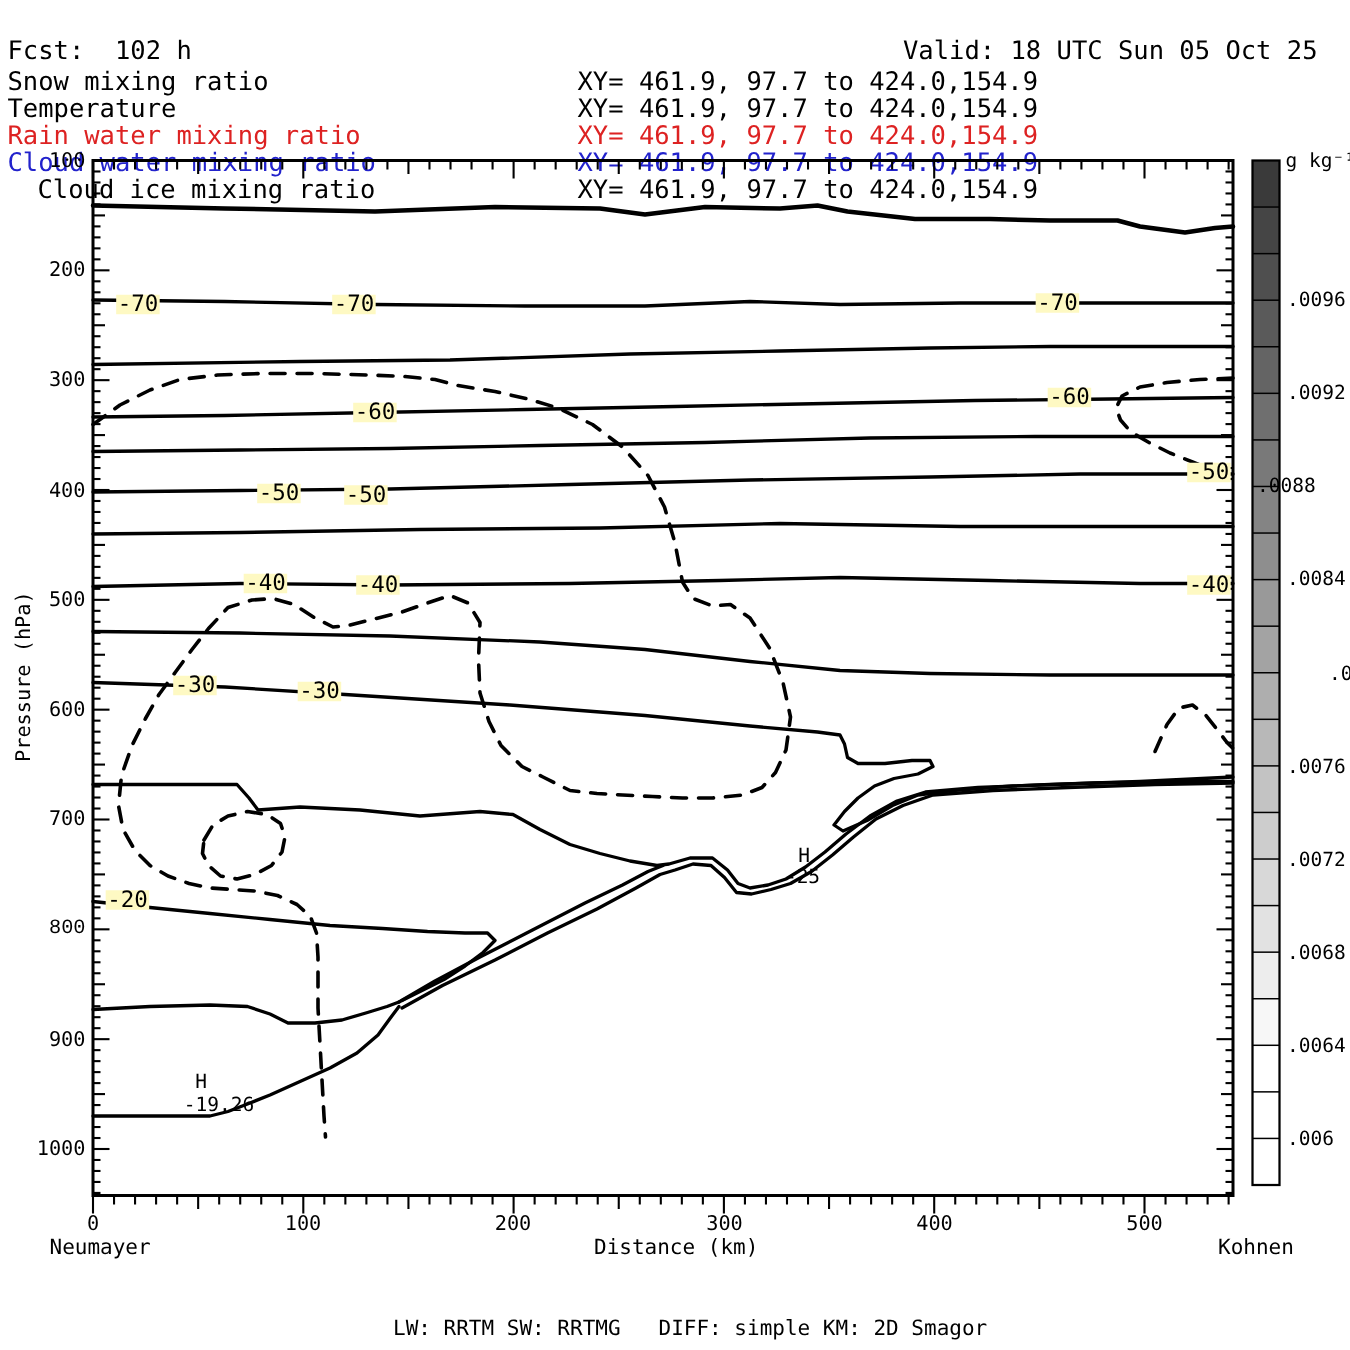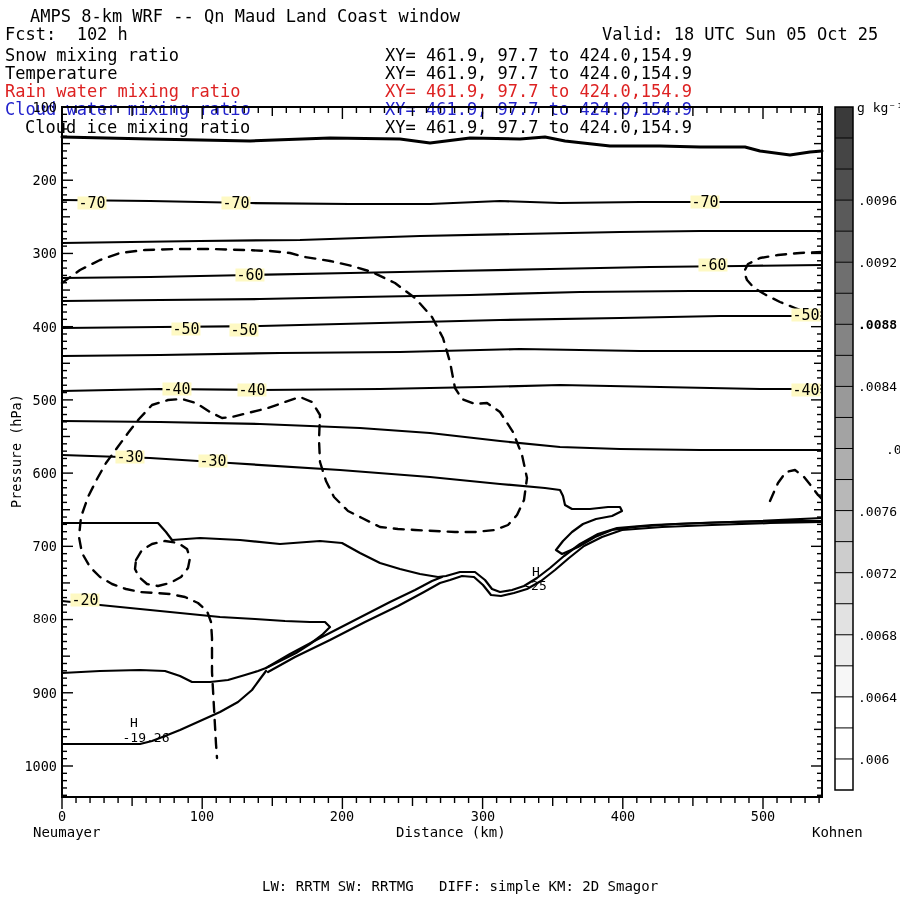--- a/index.html
+++ b/index.html
@@ -14,21 +14,20 @@
   .hlab{position:absolute;font-size:13px;line-height:13px;transform:translate(-50%,-50%);white-space:pre;}
   .cblab{position:absolute;font-size:13px;line-height:13px;white-space:pre;}
   svg{position:absolute;left:0;top:0;}
   .ytitle{position:absolute;font-size:13.5px;transform:rotate(-90deg);transform-origin:left top;white-space:pre;}
 </style>
 </head>
 <body>
 
 <div id="page">
 
-  <div class="htxt" style="left:30px;top:7px">AMPS 8-km WRF -- Qn Maud Land Coast window</div>
   <div class="htxt" style="left:5px;top:25px">Fcst:  102 h</div>
   <div class="htxt" style="left:602px;top:25px">Valid: 18 UTC Sun 05 Oct 25</div>
   <div id="fieldRows">
       <div class="htxt" style="left: 5px; top: 46px; color: rgb(0, 0, 0);">Snow mixing ratio</div>
       <div class="htxt" style="left: 385px; top: 46px; color: rgb(0, 0, 0);">XY= 461.9, 97.7 to 424.0,154.9</div>
       <div class="htxt" style="left: 5px; top: 64px; color: rgb(0, 0, 0);">Temperature</div>
       <div class="htxt" style="left: 385px; top: 64px; color: rgb(0, 0, 0);">XY= 461.9, 97.7 to 424.0,154.9</div>
       <div class="htxt" style="left: 5px; top: 82px; color: rgb(221, 34, 34);">Rain water mixing ratio</div>
       <div class="htxt" style="left: 385px; top: 82px; color: rgb(221, 34, 34);">XY= 461.9, 97.7 to 424.0,154.9</div>
       <div class="htxt" style="left: 5px; top: 100px; color: rgb(34, 34, 204);">Cloud water mixing ratio</div>
@@ -417,21 +416,21 @@
       <div class="ylab" style="left: 0px; top: 686px;">900</div>
       <div class="ylab" style="left: 0px; top: 759px;">1000</div>
       <div class="xlab" style="left: 32px; top: 809px;">0</div>
       <div class="xlab" style="left: 172px; top: 809px;">100</div>
       <div class="xlab" style="left: 312px; top: 809px;">200</div>
       <div class="xlab" style="left: 453px; top: 809px;">300</div>
       <div class="xlab" style="left: 593px; top: 809px;">400</div>
       <div class="xlab" style="left: 733px; top: 809px;">500</div>
       <div class="cblab" style="left: 858px; top: 194px;">.0096</div>
       <div class="cblab" style="left: 858px; top: 256px;">.0092</div>
-      <div class="cblab" style="left: 858px; top: 318px; font-weight: bold;">.0088</div>
+      <div class="cblab" style="left: 838px; top: 318px;">.0088</div>
       <div class="cblab" style="left: 858px; top: 380px;">.0084</div>
       <div class="cblab" style="left: 886px; top: 443px;">.008</div>
       <div class="cblab" style="left: 858px; top: 505px;">.0076</div>
       <div class="cblab" style="left: 858px; top: 567px;">.0072</div>
       <div class="cblab" style="left: 858px; top: 629px;">.0068</div>
       <div class="cblab" style="left: 858px; top: 691px;">.0064</div>
       <div class="cblab" style="left: 858px; top: 753px;">.006</div>
       <div class="clab" style="left: 92px; top: 203px;">-70</div>
       <div class="clab" style="left: 236px; top: 203px;">-70</div>
       <div class="clab" style="left: 705px; top: 202px;">-70</div>

